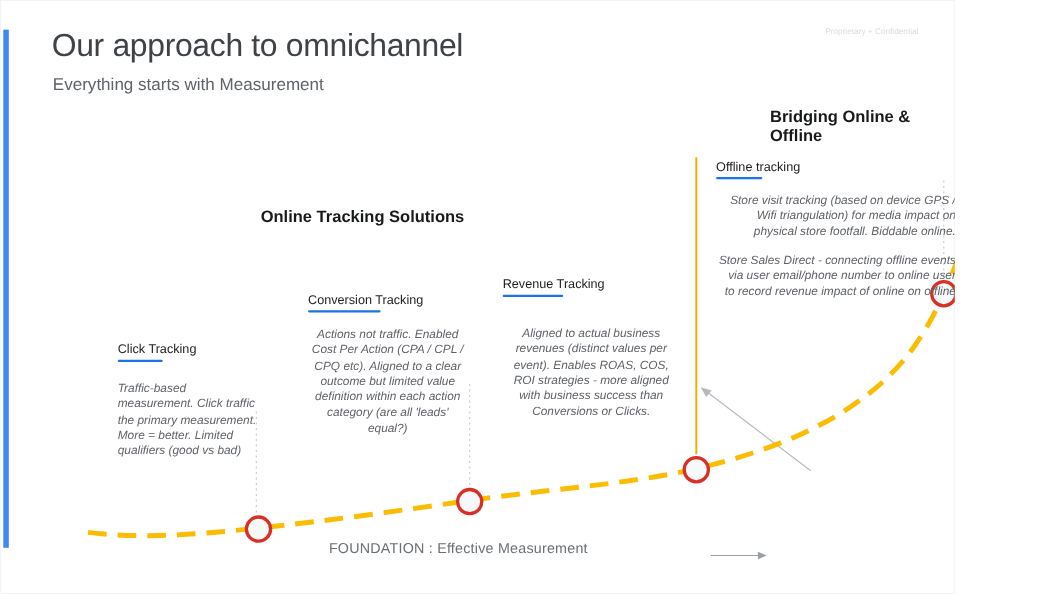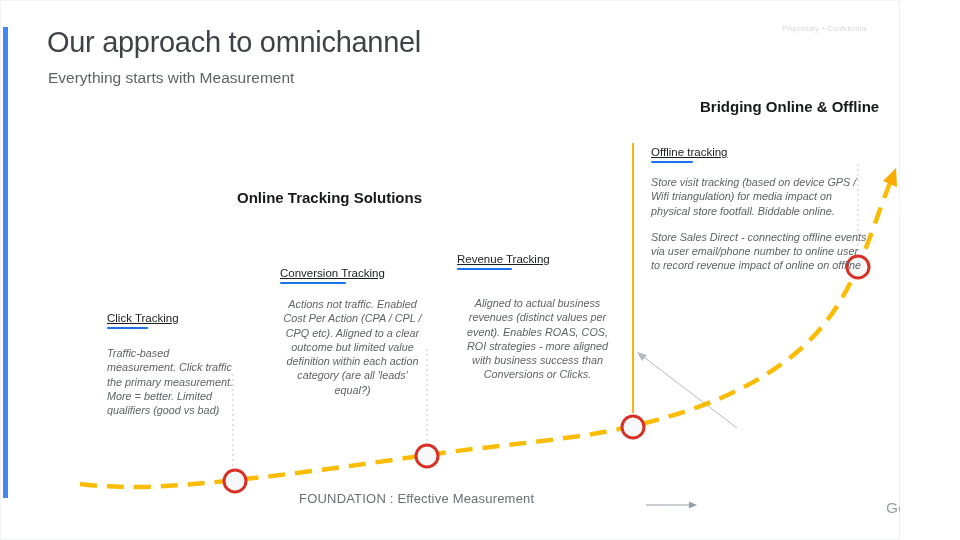--- a/index.html
+++ b/index.html
@@ -1,40 +1,39 @@
 <!DOCTYPE html>
 <html><head>
 <meta charset="utf-8">
 <style>
   html,body{margin:0;padding:0;background:#fff;}
   .slide{
     position:relative;width:868px;height:540px;background:#ffffff;overflow:hidden;
     font-family:"Liberation Sans","DejaVu Sans",sans-serif;
     box-shadow:inset 0 0 0 1px #f1f3f4;
-    padding-left:32px;
   }
   .accent-bar{position:absolute;left:3px;top:27px;width:5px;height:471px;background:#4285F4;}
   .title{position:absolute;left:47px;top:26px;font-size:29px;letter-spacing:-0.3px;color:#3F4347;}
   .subtitle{position:absolute;left:48px;top:69px;font-size:15.5px;color:#5F6368;}
   .confidential{position:absolute;right:33px;top:24px;font-size:7.5px;color:#D9DADC;}
   .group-header{position:absolute;font-size:15px;font-weight:bold;color:#17191b;}
   .hdr-bridging{left:700px;top:98px;}
   .hdr-online{left:237px;top:189px;}
   .section{position:absolute;}
-  .section-title{font-size:11.5px;color:#1b1d1f;text-decoration:underline;}
+  .section-title{font-size:11.5px;color:#1b1d1f;}
   .underline{height:2px;background:#1A73E8;margin-top:3px;border-radius:1px;}
   .section-body{font-style:italic;font-size:10.8px;line-height:1.32;color:#5F6368;}
   .sec-click{left:107px;top:312px;width:128px;}
   .sec-click .section-body{margin-top:17px;}
   .sec-conversion{left:280px;top:267px;width:145px;}
   .sec-conversion .section-body{margin-top:13px;text-align:center;}
   .sec-revenue{left:457px;top:253px;width:152px;}
   .sec-revenue .section-body{margin-top:26px;padding-left:9px;text-align:center;}
   .sec-offline{left:651px;top:146px;width:218px;}
-  .sec-offline .section-body{margin-top:12px;}
+  .sec-offline .section-body{margin-top:12px;text-align:right;}
   .sec-offline .p2{margin-top:12px;}
   .capabilities{position:absolute;left:741px;top:404px;width:210px;font-size:10.5px;line-height:1.3;color:#85888C;white-space:pre-line;}
   .foundation{position:absolute;left:299px;top:491px;font-size:13px;letter-spacing:0.2px;color:#6B7075;}
   .google-logo{position:absolute;left:886px;top:499px;font-size:15.5px;color:#9AA0A6;letter-spacing:0.2px;}
   svg.overlay{position:absolute;left:0;top:0;pointer-events:none;}
 </style>
 </head>
 <body>
 
 <div class="slide">

